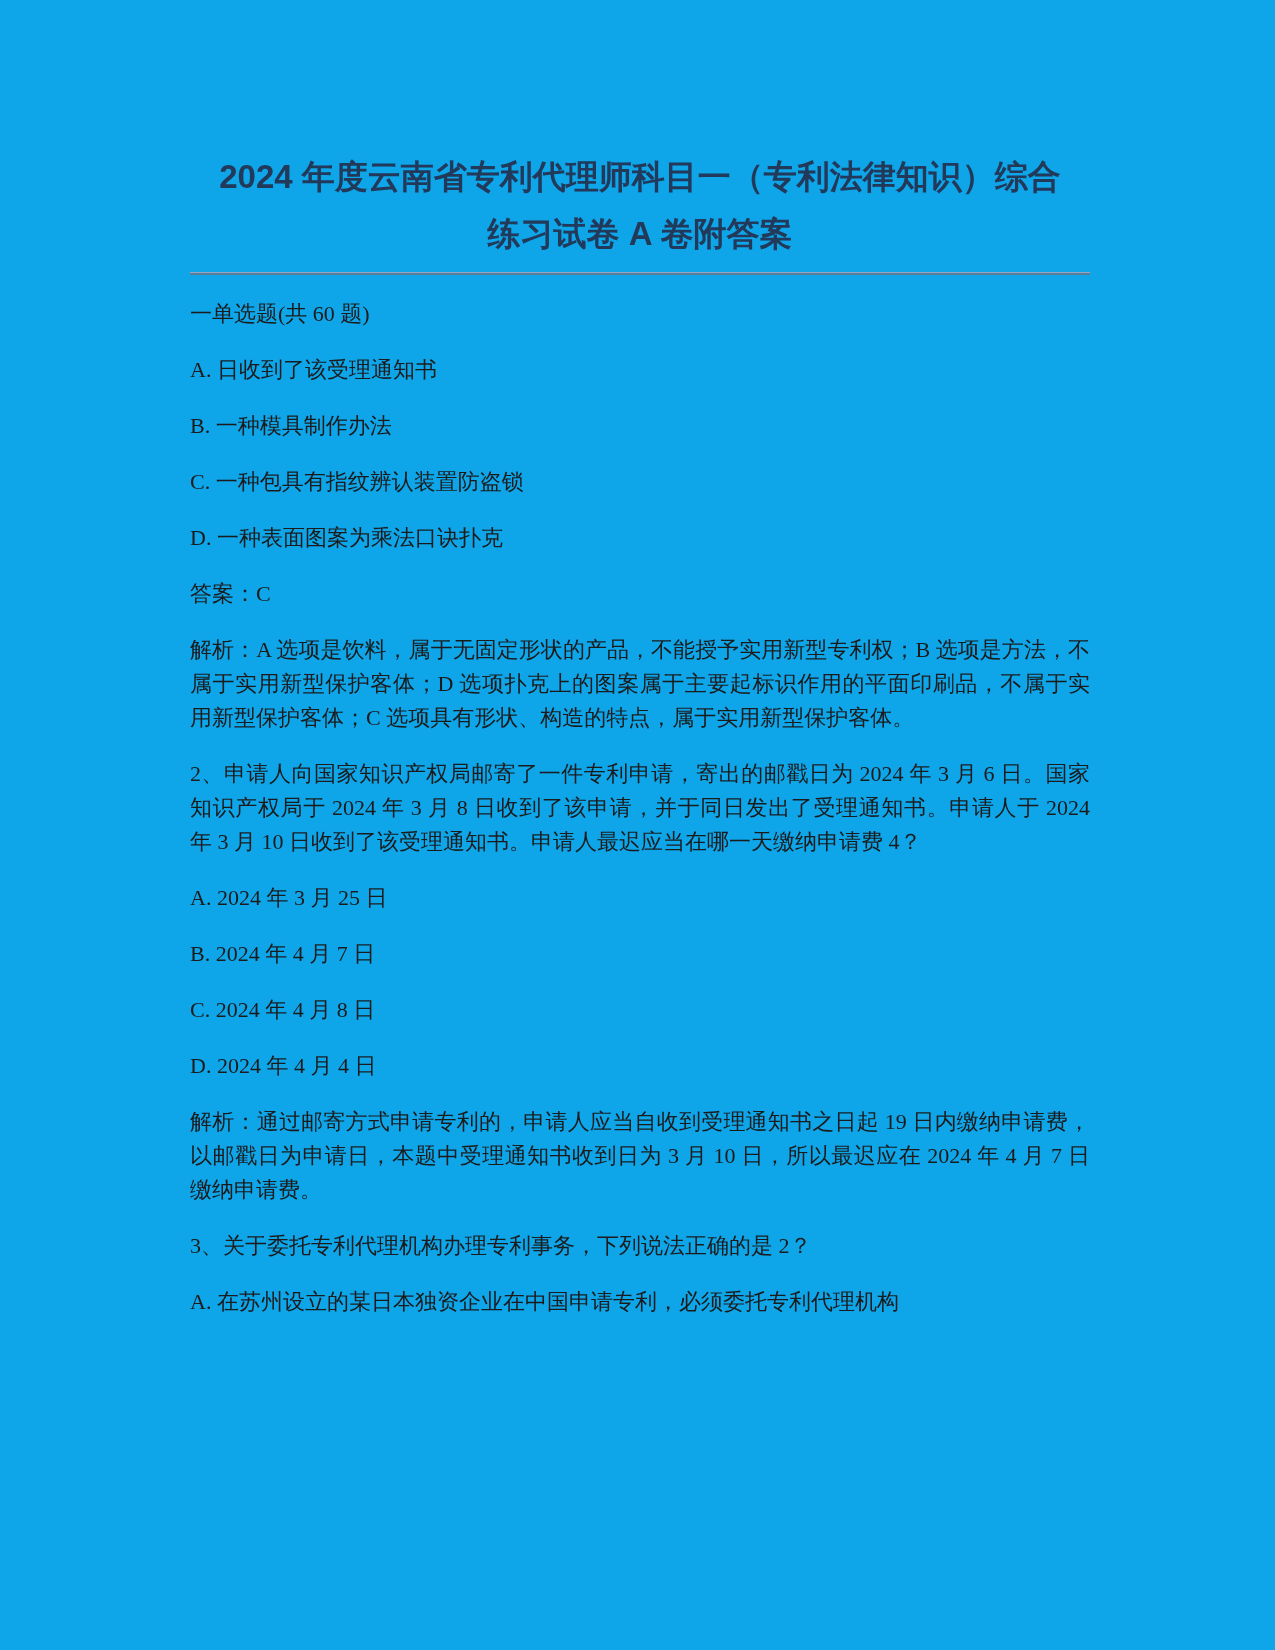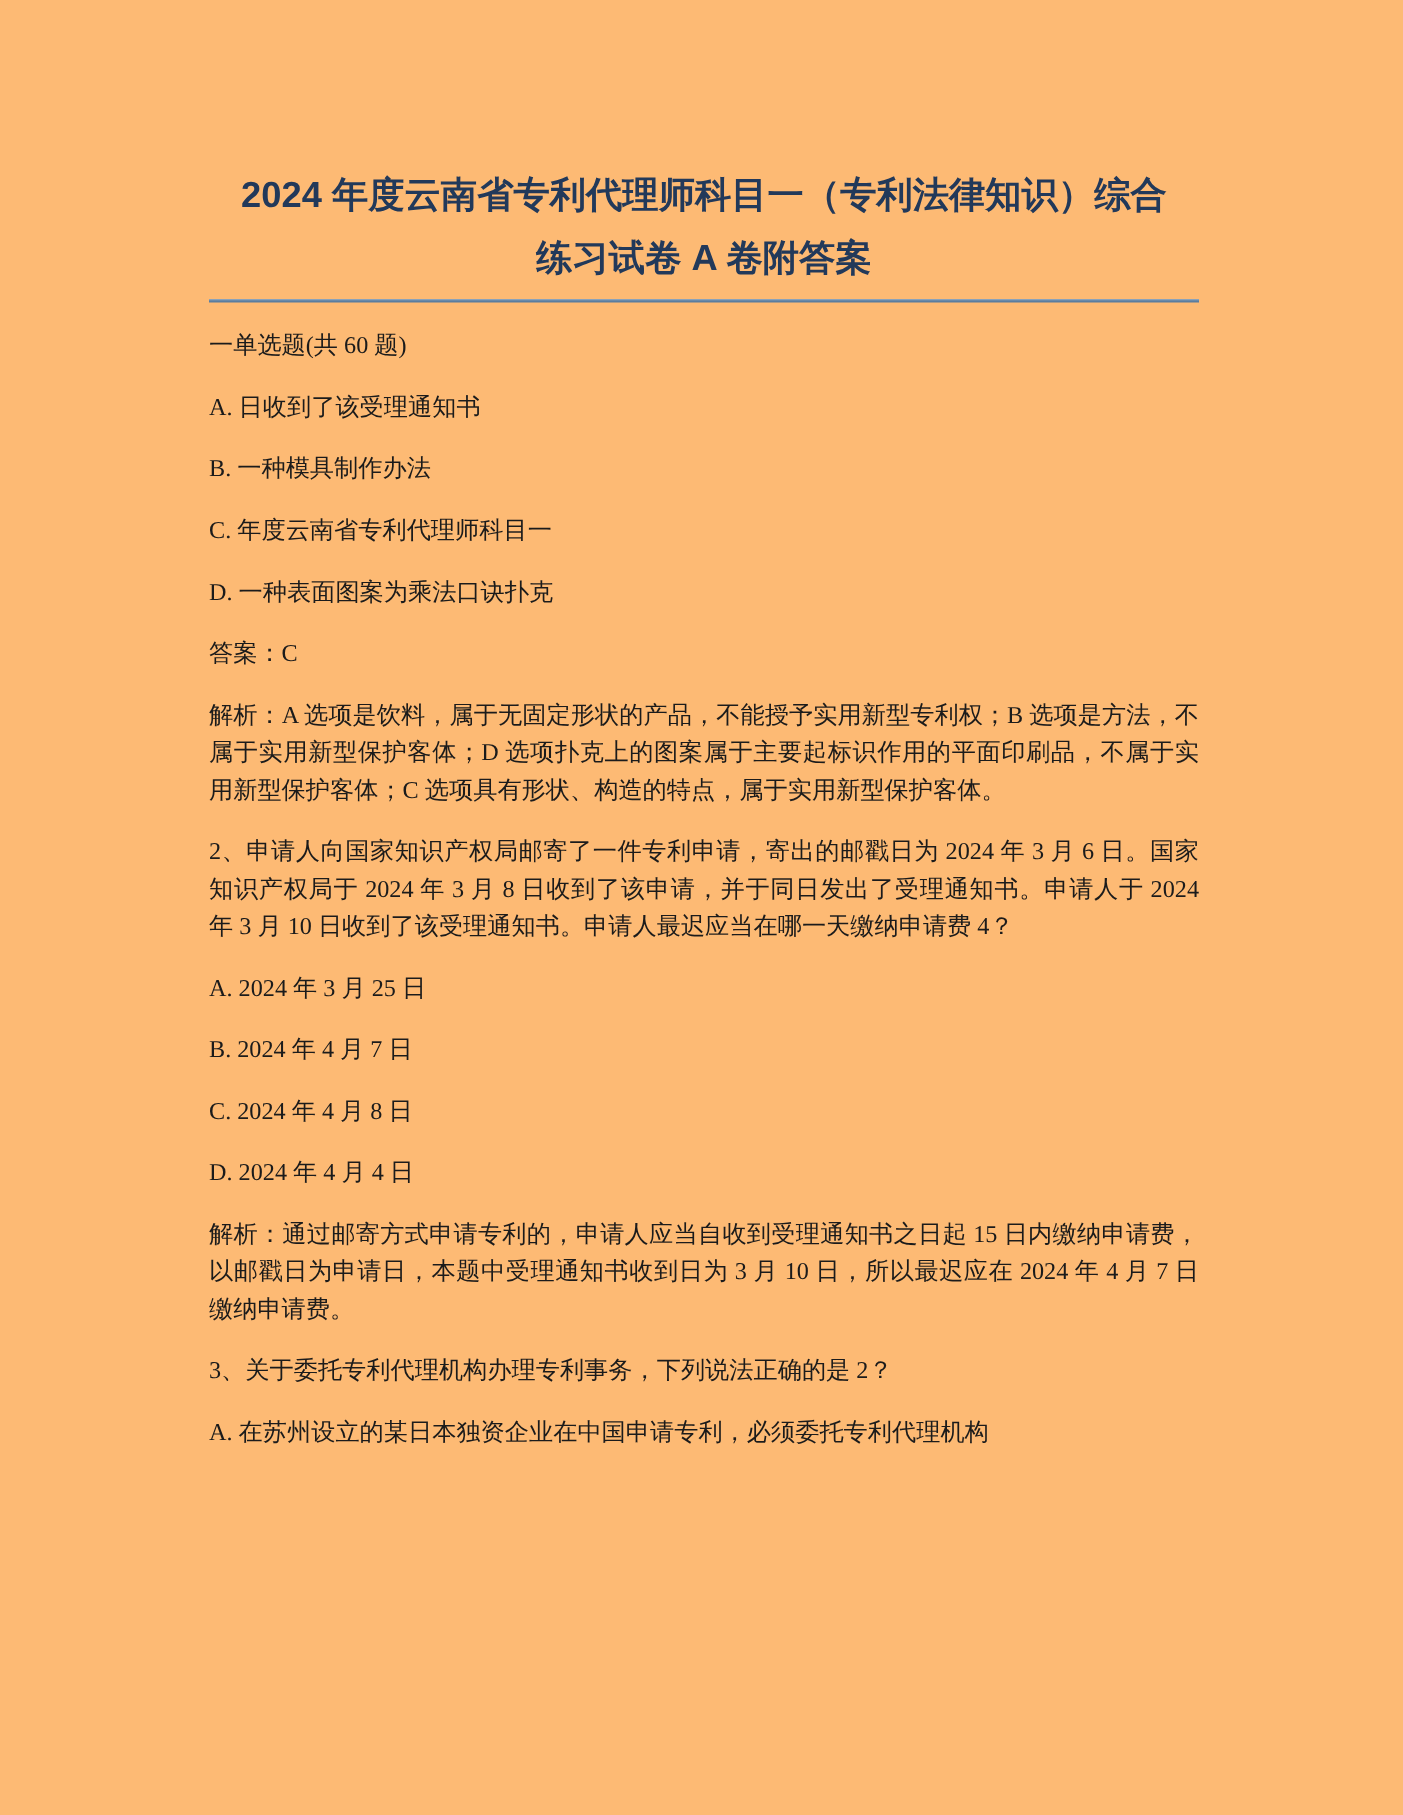--- a/index.html
+++ b/index.html
@@ -4,21 +4,21 @@
 <style>
   html, body {
     margin: 0;
     padding: 0;
     background: #ffffff;
   }
   .page {
     position: relative;
     width: 1275px;
     height: 1650px;
-    background: #fdba74;
+    background: #0ea5e9;
     overflow: hidden;
     box-sizing: border-box;
     padding: 148px 185px 0 190px;
   }
   .doc-title {
     max-width: 850px;
     margin: 0 auto;
     font-family: "Liberation Sans", "DejaVu Sans", sans-serif;
     font-weight: 700;
     font-size: 33px;
@@ -60,33 +60,33 @@
     <div class="title-divider"></div>
   </header>
 
   <main class="doc-body">
 
     <p class="para">一单选题(共 60 题)</p>
 
     <section class="question">
       <p class="para">A. 日收到了该受理通知书</p>
       <p class="para">B. 一种模具制作办法</p>
-      <p class="para">C. 年度云南省专利代理师科目一</p>
+      <p class="para">C. 一种包具有指纹辨认装置防盗锁</p>
       <p class="para">D. 一种表面图案为乘法口诀扑克</p>
       <p class="para">答案：C</p>
       <p class="para">解析：A 选项是饮料，属于无固定形状的产品，不能授予实用新型专利权；B 选项是方法，不属于实用新型保护客体；D 选项扑克上的图案属于主要起标识作用的平面印刷品，不属于实用新型保护客体；C 选项具有形状、构造的特点，属于实用新型保护客体。</p>
     </section>
 
     <section class="question">
       <p class="para">2、申请人向国家知识产权局邮寄了一件专利申请，寄出的邮戳日为 2024 年 3 月 6 日。国家知识产权局于 2024 年 3 月 8 日收到了该申请，并于同日发出了受理通知书。申请人于 2024 年 3 月 10 日收到了该受理通知书。申请人最迟应当在哪一天缴纳申请费 4？</p>
       <p class="para">A. 2024 年 3 月 25 日</p>
       <p class="para">B. 2024 年 4 月 7 日</p>
       <p class="para">C. 2024 年 4 月 8 日</p>
       <p class="para">D. 2024 年 4 月 4 日</p>
-      <p class="para">解析：通过邮寄方式申请专利的，申请人应当自收到受理通知书之日起 15 日内缴纳申请费，以邮戳日为申请日，本题中受理通知书收到日为 3 月 10 日，所以最迟应在 2024 年 4 月 7 日缴纳申请费。</p>
+      <p class="para">解析：通过邮寄方式申请专利的，申请人应当自收到受理通知书之日起 19 日内缴纳申请费，以邮戳日为申请日，本题中受理通知书收到日为 3 月 10 日，所以最迟应在 2024 年 4 月 7 日缴纳申请费。</p>
     </section>
 
     <section class="question">
       <p class="para">3、关于委托专利代理机构办理专利事务，下列说法正确的是 2？</p>
       <p class="para">A. 在苏州设立的某日本独资企业在中国申请专利，必须委托专利代理机构</p>
     </section>
 
   </main>
 
 </div>

